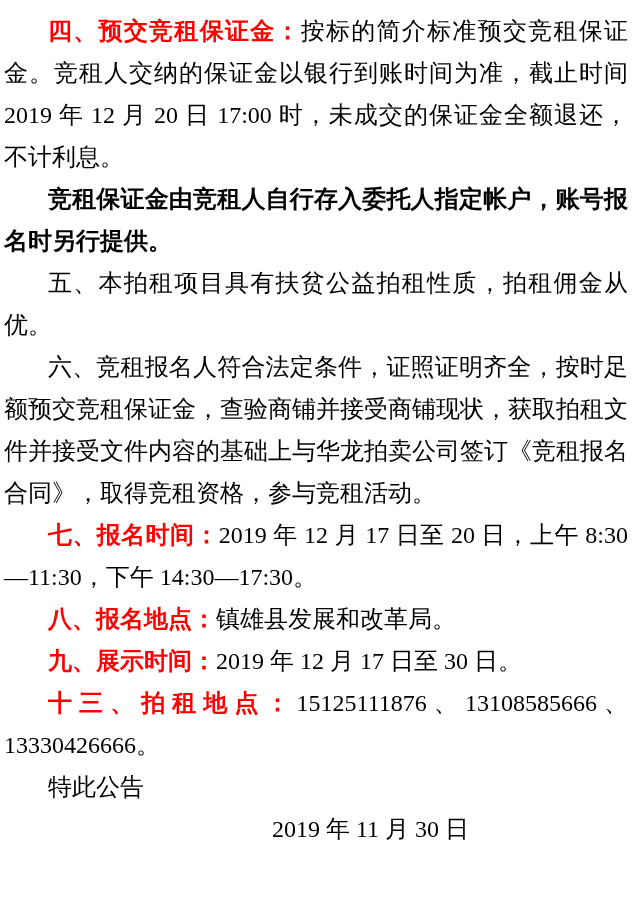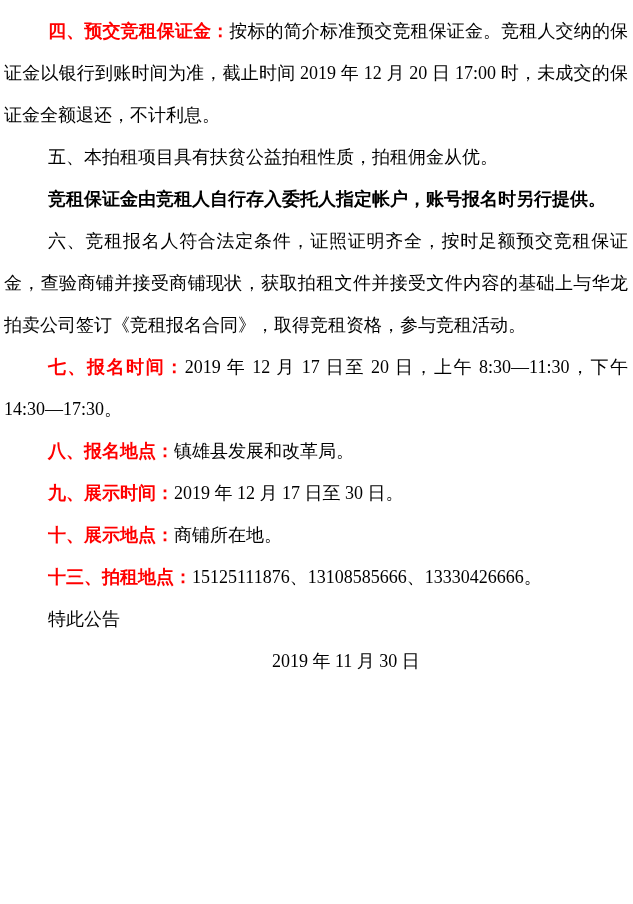--- a/index.html
+++ b/index.html
@@ -11,21 +11,21 @@
     width: 633px;
     height: 904px;
     overflow: hidden;
     font-family: "Liberation Serif", "DejaVu Serif", serif;
   }
   .page {
     box-sizing: border-box;
     width: 633px;
     height: 904px;
     padding: 10px 5px 0 4px;
-    font-size: 18px;
+    font-size: 24px;
     line-height: 42px;
     color: #000000;
   }
   .para {
     margin: 0;
     text-indent: 44px;
     text-align: justify;
   }
   .label {
     color: #ff0000;
@@ -47,33 +47,32 @@
     text-align: left;
   }
 </style>
 </head>
 <body>
 
 <div class="page">
 
   <p class="para"><span class="label">四、预交竞租保证金：</span><span>按标的简介标准预交竞租保证金。竞租人交纳的保证金以银行到账时间为准，截止时间 2019 年 12 月 20 日 17:00 时，未成交的保证金全额退还，不计利息。</span></p>
 
+  <p class="para bold"><span>竞租保证金由竞租人自行存入委托人指定帐户，账号报名时另行提供。</span></p>
+
   <p class="para"><span>五、本拍租项目具有扶贫公益拍租性质，拍租佣金从优。</span></p>
-
-  <p class="para bold"><span>竞租保证金由竞租人自行存入委托人指定帐户，账号报名时另行提供。</span></p>
 
   <p class="para"><span>六、竞租报名人符合法定条件，证照证明齐全，按时足额预交竞租保证金，查验商铺并接受商铺现状，获取拍租文件并接受文件内容的基础上与华龙拍卖公司签订《竞租报名合同》，取得竞租资格，参与竞租活动。</span></p>
 
   <p class="para"><span class="label">七、报名时间：</span><span>2019 年 12 月 17 日至 20 日，上午 8:30—11:30，下午 14:30—17:30。</span></p>
 
   <p class="para"><span class="label">八、报名地点：</span><span>镇雄县发展和改革局。</span></p>
 
   <p class="para"><span class="label">九、展示时间：</span><span>2019 年 12 月 17 日至 30 日。</span></p>
 
-  <p class="para"><span class="label">十、展示地点：</span><span>商铺所在地。</span></p>
 
 
 
   <p class="para"><span class="label">十三、拍租地点：</span><span>15125111876、13108585666、13330426666。</span></p>
 
 
   <p class="para"><span>特此公告</span></p>
 
 
   <p class="date-line"><span>2019 年 11 月 30 日</span></p>

